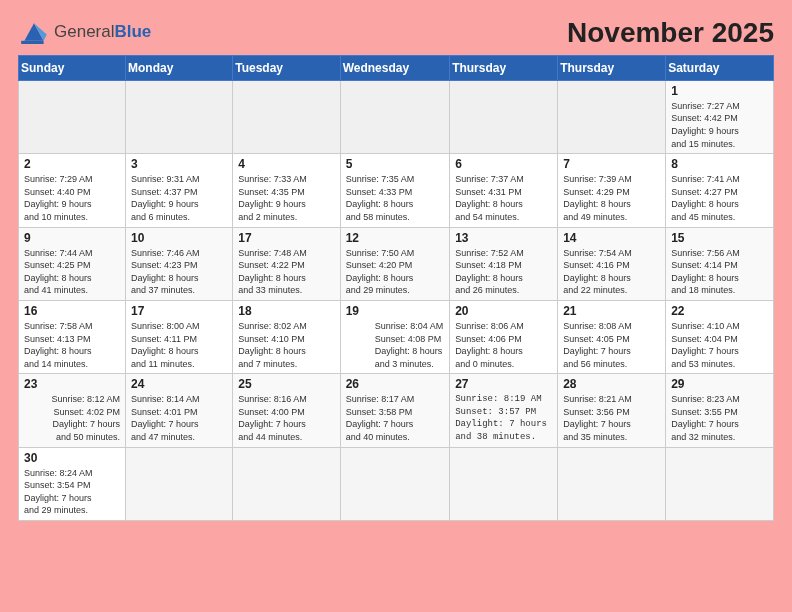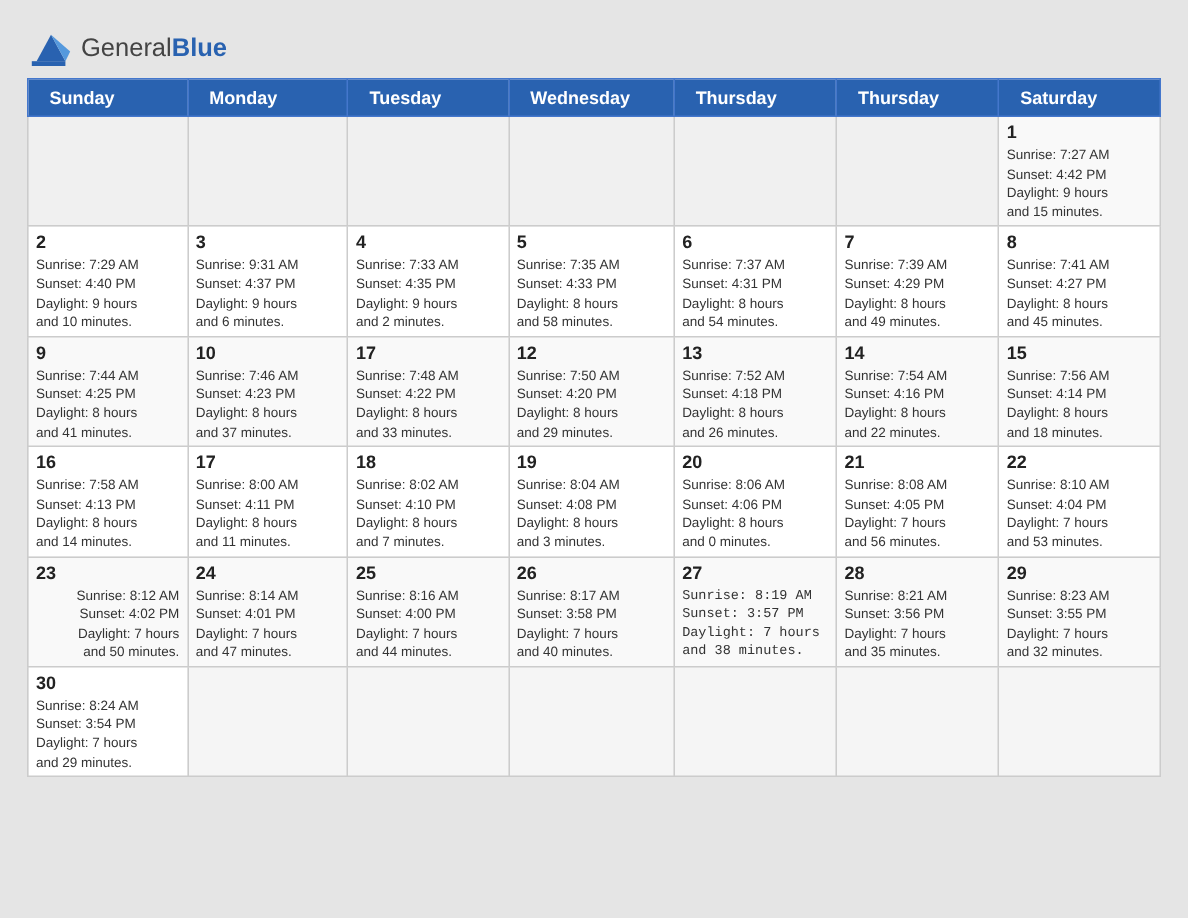--- a/index.html
+++ b/index.html
@@ -7,21 +7,21 @@
       font-family: Arial, sans-serif;
       background: #fff;
       width: 792px;
       height: 612px;
       overflow: hidden;
     }
     .page {
       width: 792px;
       min-height: 612px;
       padding: 18px 18px 10px 18px;
-      background: #e5e5e5;
+      background: #fca5a5;
     }
     .header {
       display: flex;
       justify-content: space-between;
       align-items: flex-start;
       margin-bottom: 6px;
     }
     .logo {
       display: flex;
       align-items: center;
@@ -49,21 +49,21 @@
       width: 100%;
       border-collapse: collapse;
       border: 1px solid #ccc;
     }
     .calendar th {
       background: #2962b0;
       color: #fff;
       font-size: 12px;
       font-weight: bold;
       text-align: left;
-      padding: 5px 14px;
+      padding: 5px 2px;
       border: 1px solid #4477cc;
     }
     .calendar td {
       vertical-align: top;
       border: 1px solid #ccc;
       padding: 3px 5px;
       width: 113px;
       min-height: 72px;
       font-size: 9.5px;
       color: #333;
@@ -104,20 +104,21 @@
         <polygon points="20,6 32,28 36,20" fill="#5599dd"></polygon>
         <rect x="4" y="28" width="28" height="4" fill="#2962b0"></rect>
       </svg>
       <div>
         <div style="font-size:17px;color:#444;font-weight:normal;line-height:1.1;">
           <span style="font-weight:normal;">General</span><span style="font-weight:bold;color:#2962b0;">Blue</span>
         </div>
       </div>
     </div>
     <div class="title-block">
+      <div class="month-title">November 2025</div>
     </div>
   </div>
 
   <table class="calendar">
     <thead>
       <tr>
       <th>Sunday</th>
           <th>Monday</th>
           <th>Tuesday</th>
           <th>Wednesday</th>
@@ -261,42 +262,42 @@
           </td>
           <td>
             <span class="day-number">18</span>
             <div class="day-info" style="white-space: pre-line;">Sunrise: 8:02 AM
 Sunset: 4:10 PM
 Daylight: 8 hours
 and 7 minutes.</div>
           </td>
           <td>
             <span class="day-number">19</span>
-            <div class="day-info" style="white-space: pre-line;">Sunrise: 8:04 AM
+            <div class="day-info" style="white-space: pre-line; margin-left: 29px;">Sunrise: 8:04 AM
 Sunset: 4:08 PM
 Daylight: 8 hours
 and 3 minutes.</div>
           </td>
           <td>
             <span class="day-number">20</span>
             <div class="day-info" style="white-space: pre-line;">Sunrise: 8:06 AM
 Sunset: 4:06 PM
 Daylight: 8 hours
 and 0 minutes.</div>
           </td>
           <td>
             <span class="day-number">21</span>
             <div class="day-info" style="white-space: pre-line;">Sunrise: 8:08 AM
 Sunset: 4:05 PM
 Daylight: 7 hours
 and 56 minutes.</div>
           </td>
           <td>
             <span class="day-number">22</span>
-            <div class="day-info" style="white-space: pre-line;">Sunrise: 8:10 AM
+            <div class="day-info" style="white-space: pre-line;">Sunrise: 4:10 AM
 Sunset: 4:04 PM
 Daylight: 7 hours
 and 53 minutes.</div>
           </td>
         </tr>
         <tr class="row-even">
           <td>
             <span class="day-number">23</span>
             <div class="day-info" style="white-space: pre-line; text-align: right;">Sunrise: 8:12 AM
 Sunset: 4:02 PM

